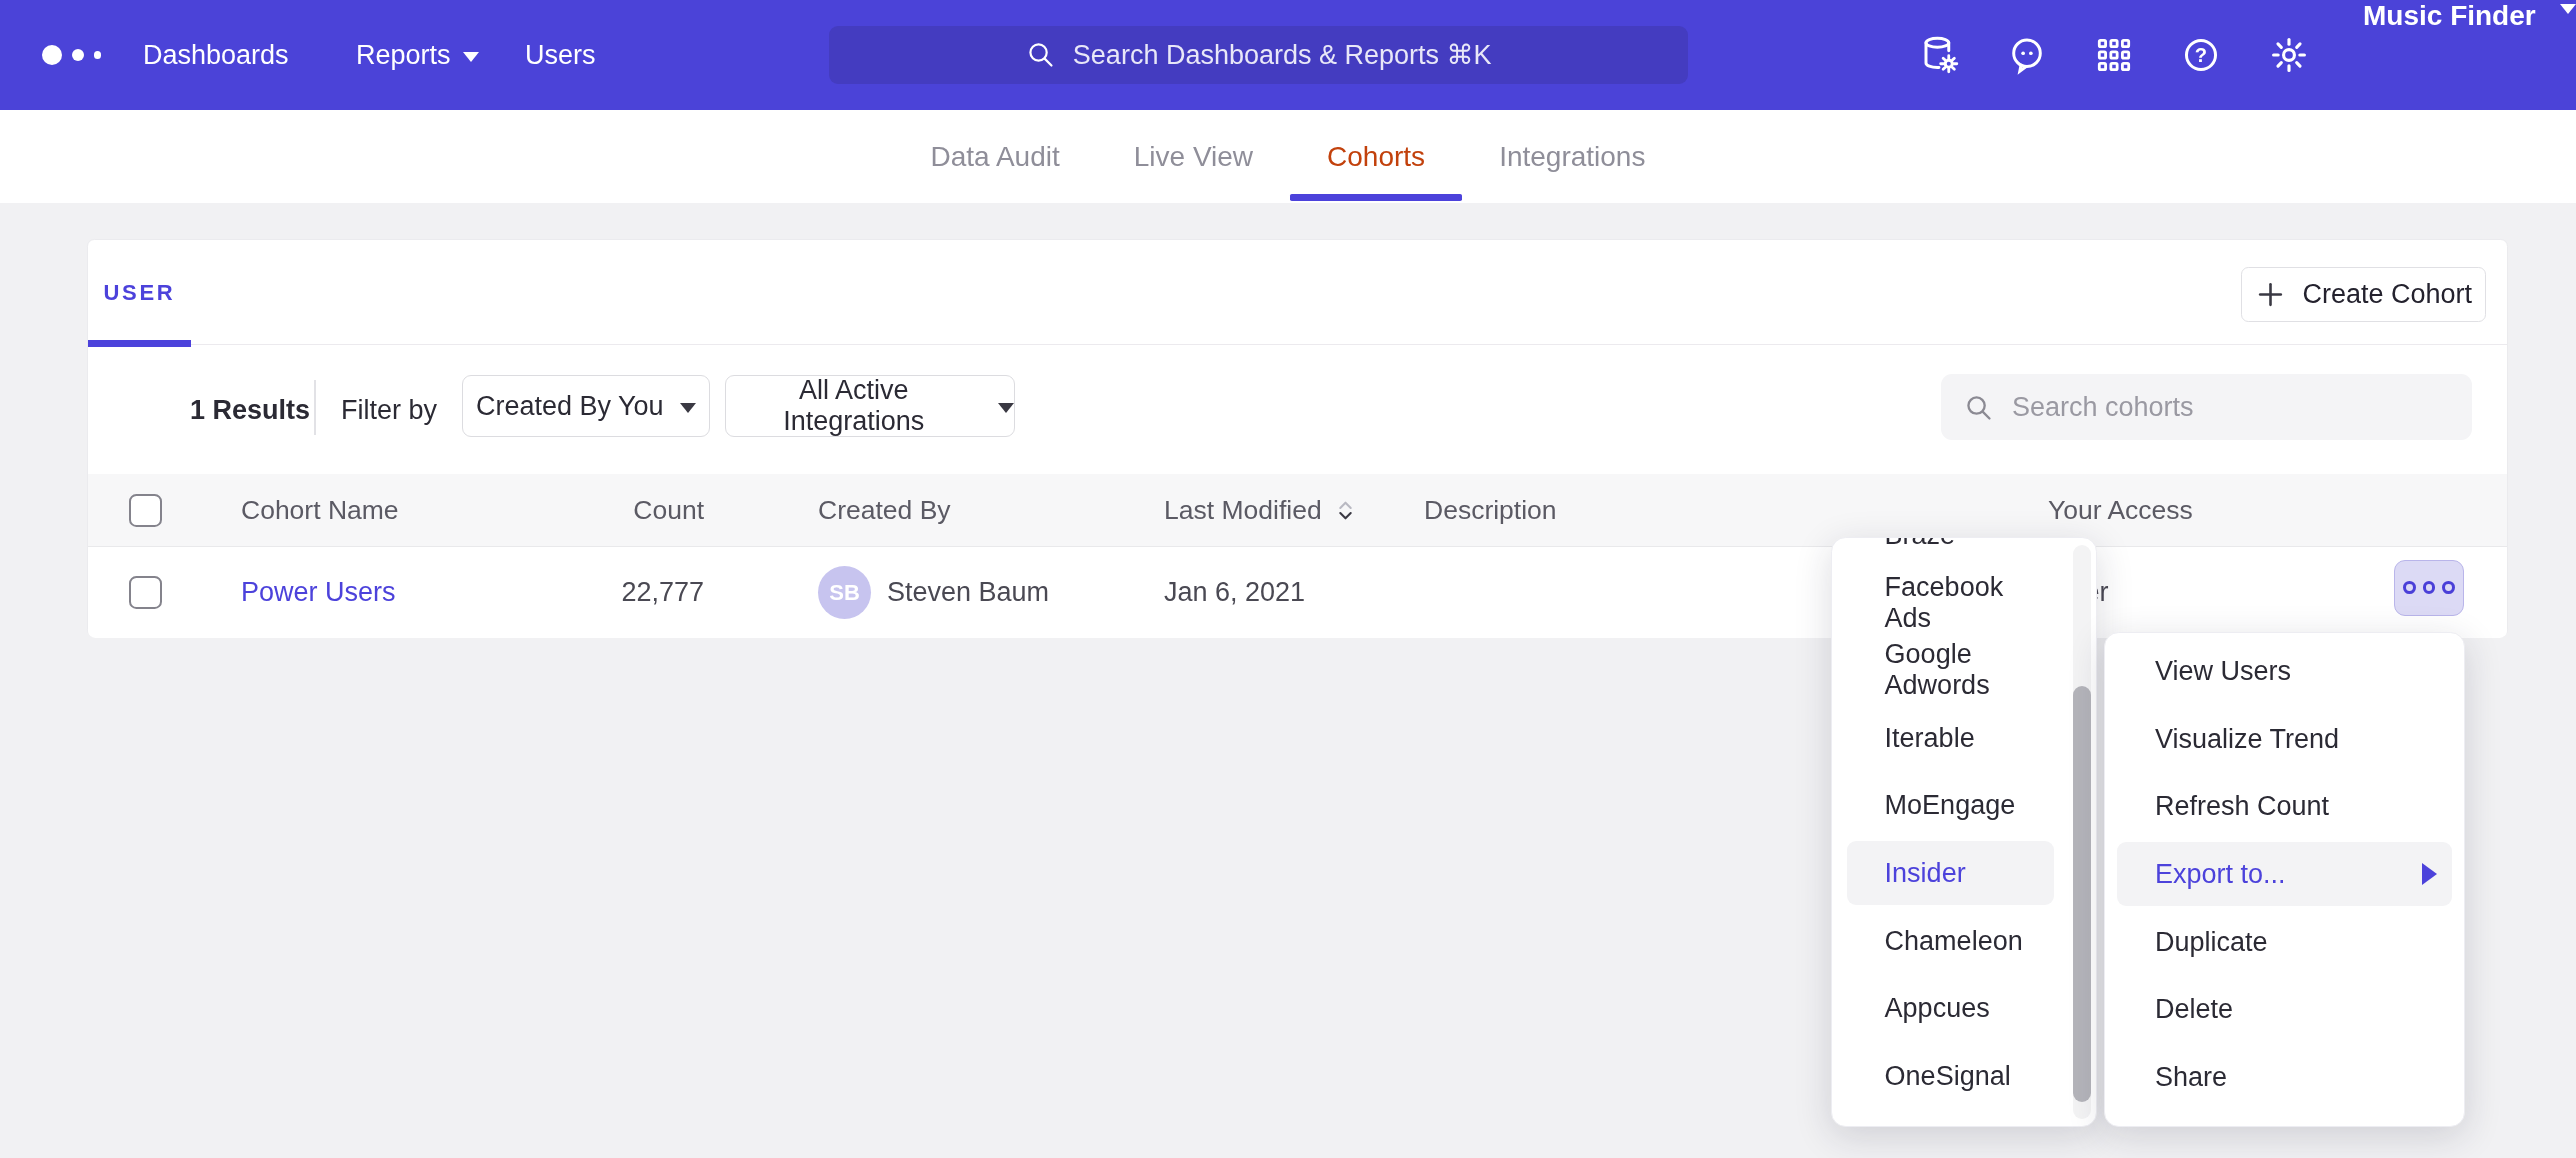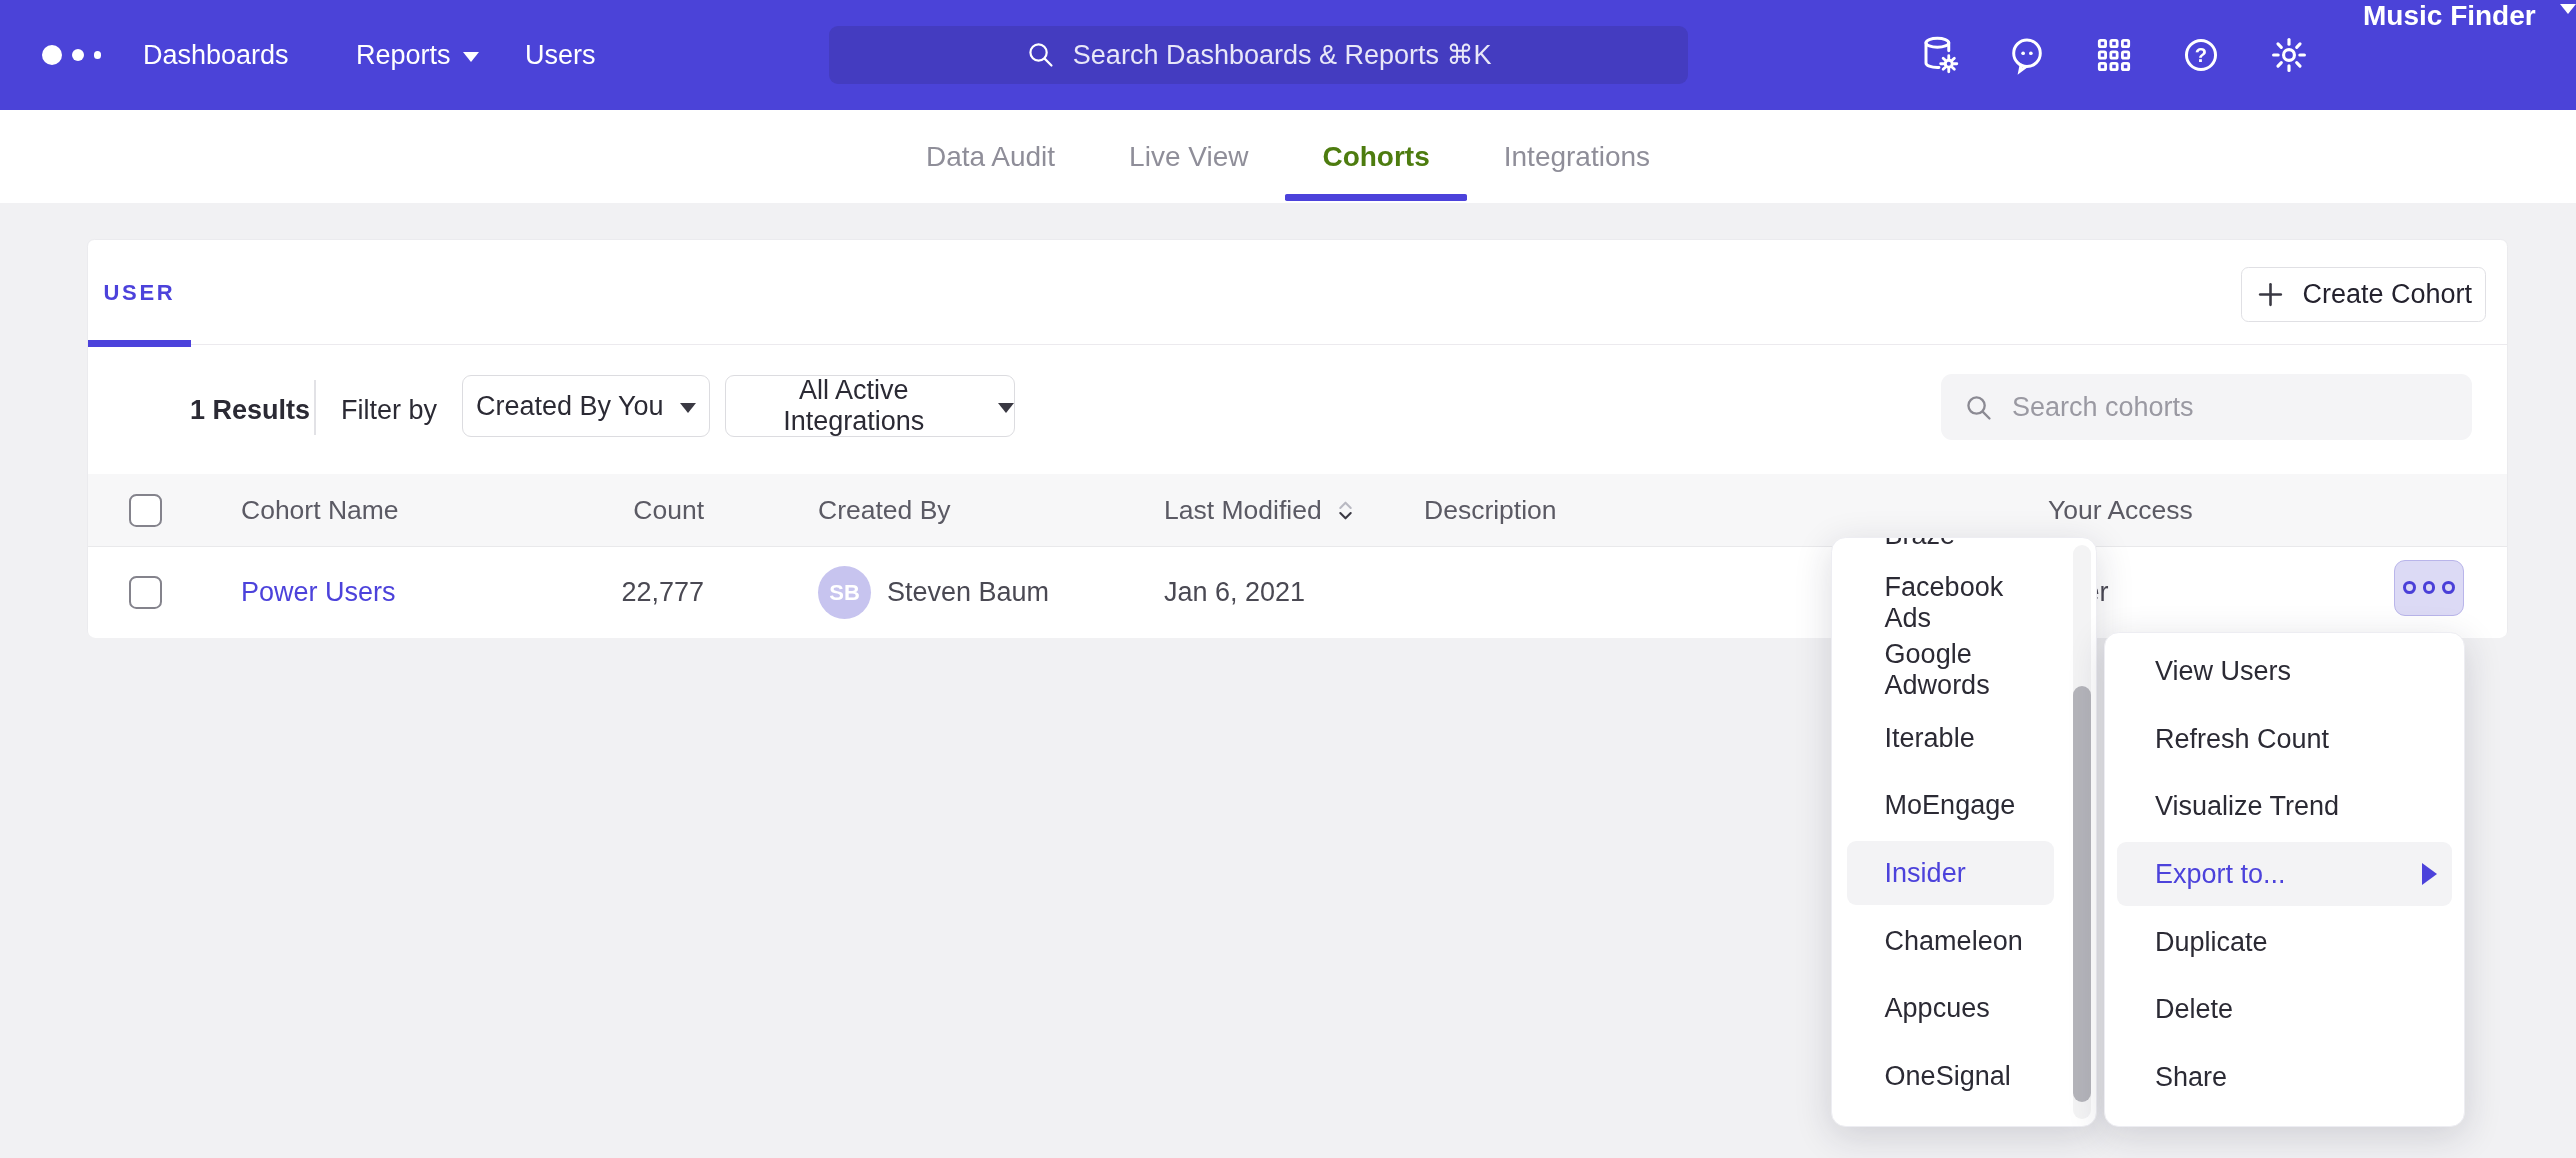--- a/index.html
+++ b/index.html
@@ -28,21 +28,21 @@
   .nav-icon { position:absolute; top:34px; width:42px; height:42px; cursor:pointer; }
   .nav-icon svg { width:42px; height:42px; display:block; }
   .project-switch { position:absolute; left:2363px; top:0; height:140px; display:flex; align-items:flex-start; gap:24px; cursor:pointer; }
   .project-switch .pname { color:#fff; font-size:28px; font-weight:700; }
 
   
   .tabs-strip { position:absolute; top:110px; left:0; width:2576px; height:93px; background:#fff;
                 display:flex; justify-content:center; z-index:4; }
   .tab { padding:0 37px; height:93px; display:flex; align-items:center; font-size:28px; color:#8f8e99;
          position:relative; cursor:pointer; }
-  .tab.active { color:#4d7c0f; font-weight:700;align-items:center; }
+  .tab.active { color:#c2410c; font-weight:400;align-items:center; }
   .tab.active::after { content:""; position:absolute; left:0; right:0; bottom:1.8px; height:7.3px;
                        background:#4c42db; border-radius:1.8px; }
 
   
   .card { position:absolute; left:87px; top:239px; width:2421px; height:398px; background:#fff;
           border:0.9px solid #ebebee; border-radius:7.3px; z-index:1; }
   .card-tabs { position:absolute; top:0; left:0; right:0; height:105px; border-bottom:1.8px solid #eceaee; }
   .user-tab { position:absolute; left:0; top:0; width:103px; height:105px; display:flex; align-items:center;
               justify-content:center; color:#4c42db; font-size:22px; font-weight:700; letter-spacing:2.7px; cursor:pointer; }
   .user-tab::after { content:""; position:absolute; left:0; bottom:-1.8px; width:103px; height:6.4px; background:#4c42db; }
@@ -350,24 +350,24 @@
   <div class="scroll-track">
     <div class="scroll-thumb"></div>
   </div>
 </div>
 
 <div class="menu-panel menu">
   <div class="menu-item">
       <span>View Users</span>
     </div>
   <div class="menu-item">
+      <span>Visualize Trend</span>
+    </div>
+  <div class="menu-item">
       <span>Refresh Count</span>
-    </div>
-  <div class="menu-item">
-      <span>Visualize Trend</span>
     </div>
   <div class="menu-item highlighted">
     <span>Export to...</span>
     <span class="submenu-arrow"></span>
   </div>
   <div class="menu-item">
       <span>Duplicate</span>
     </div>
   <div class="menu-item">
       <span>Delete</span>

